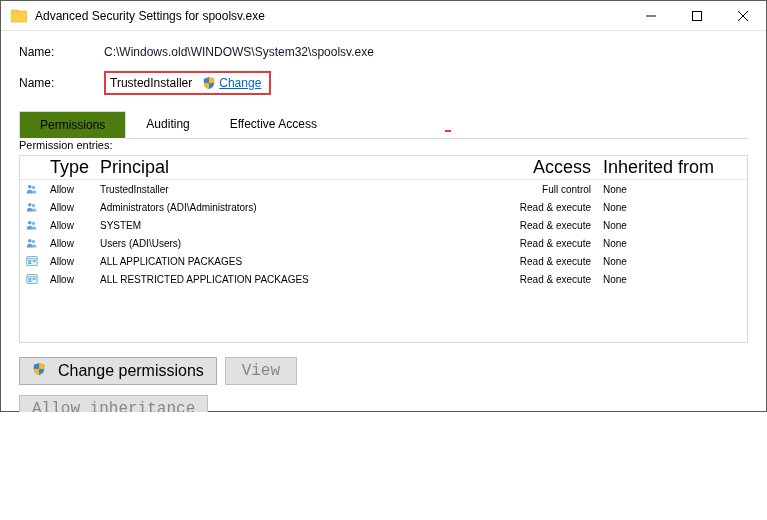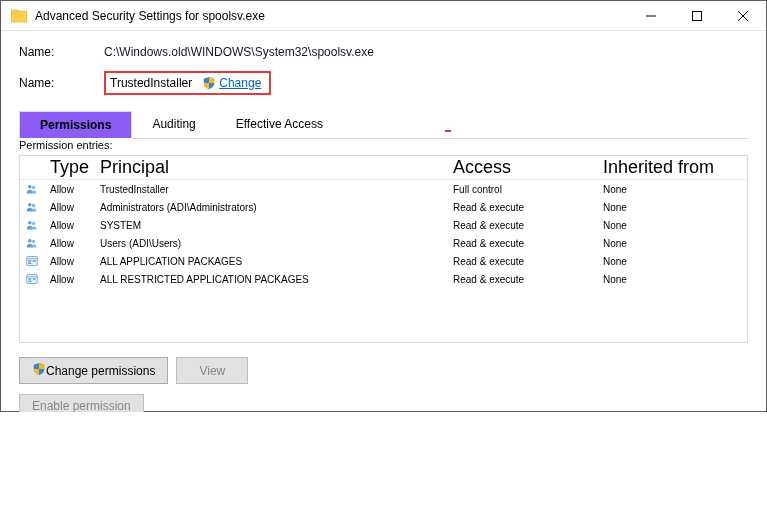--- a/index.html
+++ b/index.html
@@ -13,37 +13,37 @@
   .win-btn svg { width: 10px; height: 10px; }
   .content { flex: 1; padding: 14px 18px 16px; display: flex; flex-direction: column; }
   .name-row, .owner-row { display: flex; align-items: center; margin-bottom: 12px; font-size: 12px; }
   .field-label { width: 85px; color: #000; }
   .field-value { color: #0f172a; }
   .owner-box { display: inline-flex; align-items: center; border: 2px solid #e63a3a; padding: 3px 8px 3px 4px; }
   .shield-icon { margin: 0 3px 0 10px; display: inline-flex; }
   .change-link { color: #0066cc; text-decoration: underline; cursor: pointer; }
   .tabs { display: flex; border-bottom: 1px solid #d9d9d9; margin-top: 4px; }
   .tab { padding: 6px 20px 6px; font-size: 12px; cursor: pointer; position: relative; color: #000; }
-  .tab.active { border: 1px solid #d9d9d9; border-bottom: 1px solid #fff; margin-bottom: -1px; background: #8b5cf6; font-weight: bold; }
+  .tab.active { border: 1px solid #d9d9d9; border-bottom: 1px solid #fff; margin-bottom: -1px; background: #4d7c0f; }
   .info-text { margin: 14px 0 14px; font-size: 12px; color: #000; }
   .entries-label { font-size: 11px; margin-bottom: 4px; }
   .table-wrap { border: 1px solid #d9d9d9; height: 188px; overflow: hidden; }
   .thead { display: flex; border-bottom: 1px solid #e8e8e8; height: 24px; align-items: center; font-size: 18px; color: #000; background: #fff; }
   .thead > div { padding: 0 6px; }
   .col-icon { width: 24px; flex-shrink: 0; }
   .col-type { width: 50px; flex-shrink: 0; }
   .col-principal { flex: 1; }
-  .col-access { width: 150px; flex-shrink: 0; }
+  .col-access { width: 150px; flex-shrink: 0; text-align: right; }
   .col-inherited { width: 150px; flex-shrink: 0; }
   .trow { display: flex; align-items: center; height: 18px; font-size: 10px; color: #000; }
   .trow > div { padding: 0 6px; white-space: nowrap; }
   .row-icon { display: flex; align-items: center; justify-content: center; }
   .btn-row { display: flex; gap: 8px; margin-top: 14px; }
-  .btn { border: 1px solid #adadad; background: #e1e1e1; padding: 4px 12px; font-size: 12px; cursor: pointer; display: inline-flex; align-items: center; gap: 0; min-width: 72px; justify-content: center; }
-  .btn.disabled { color: #888; background: #e1e1e1; border-color: #bfbfbf; cursor: default; }
+  .btn { border: 1px solid #adadad; background: #e1e1e1; padding: 4px 12px; font-size: 16px; cursor: pointer; display: inline-flex; align-items: center; gap: 12px; min-width: 72px; justify-content: center; }
+  .btn.disabled { color: #888; background: #e1e1e1; border-color: #bfbfbf; cursor: default; font-family: Liberation Mono, monospace; }
   .btn.disabled2 { color: #a0a0a0; background: #efefef; border-color: #d0d0d0; cursor: default; }
   .spacer { flex: 1; }
   .footer { border-top: 1px solid #d9d9d9; padding: 12px 18px; display: flex; justify-content: flex-end; gap: 8px; }
   .footer .btn { min-width: 86px; padding: 3px 12px; }
   .footer .btn.primary { border: 1px solid #0078d7; background: #fdba74; box-shadow: inset 0 0 0 1px #0078d7; }
   .red-dot { position: absolute; width: 6px; height: 2px; background: #e63a3a; left: 444px; top: 99px; }
 </style>
 </head>
 <body>
 
@@ -208,21 +208,21 @@
         <span><svg width="14" height="14" viewBox="0 0 16 16">
               <path d="M8 1 L14 3 L14 8 Q14 13 8 15 Q2 13 2 8 L2 3 Z" fill="#3b82d6"></path>
               <path d="M8 1 L14 3 L14 8 L8 8 Z" fill="#fdb813"></path>
               <path d="M8 8 L8 15 Q2 13 2 8 Z" fill="#fdb813"></path>
             </svg></span>
         <span>Change permissions</span>
       </button>
       <button class="btn disabled">View</button>
     </div>
     <div class="btn-row" style="margin-top:10px;">
-      <button class="btn disabled">Enable permission</button>
+      <button class="btn disabled">Allow inheritance</button>
     </div>
 
     <div class="spacer"></div>
   </div>
 
   <div class="footer">
     <button class="btn primary">OK</button>
     <button class="btn">Cancel</button>
     <button class="btn disabled2">Apply</button>
   </div>

